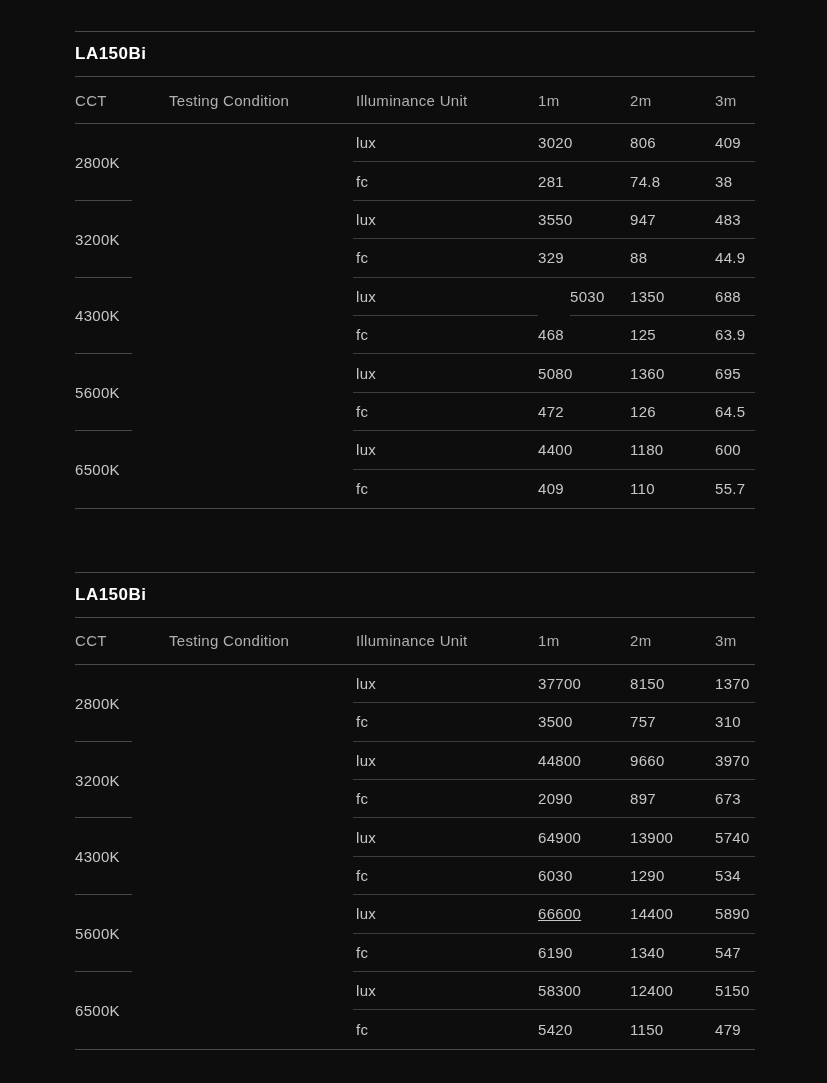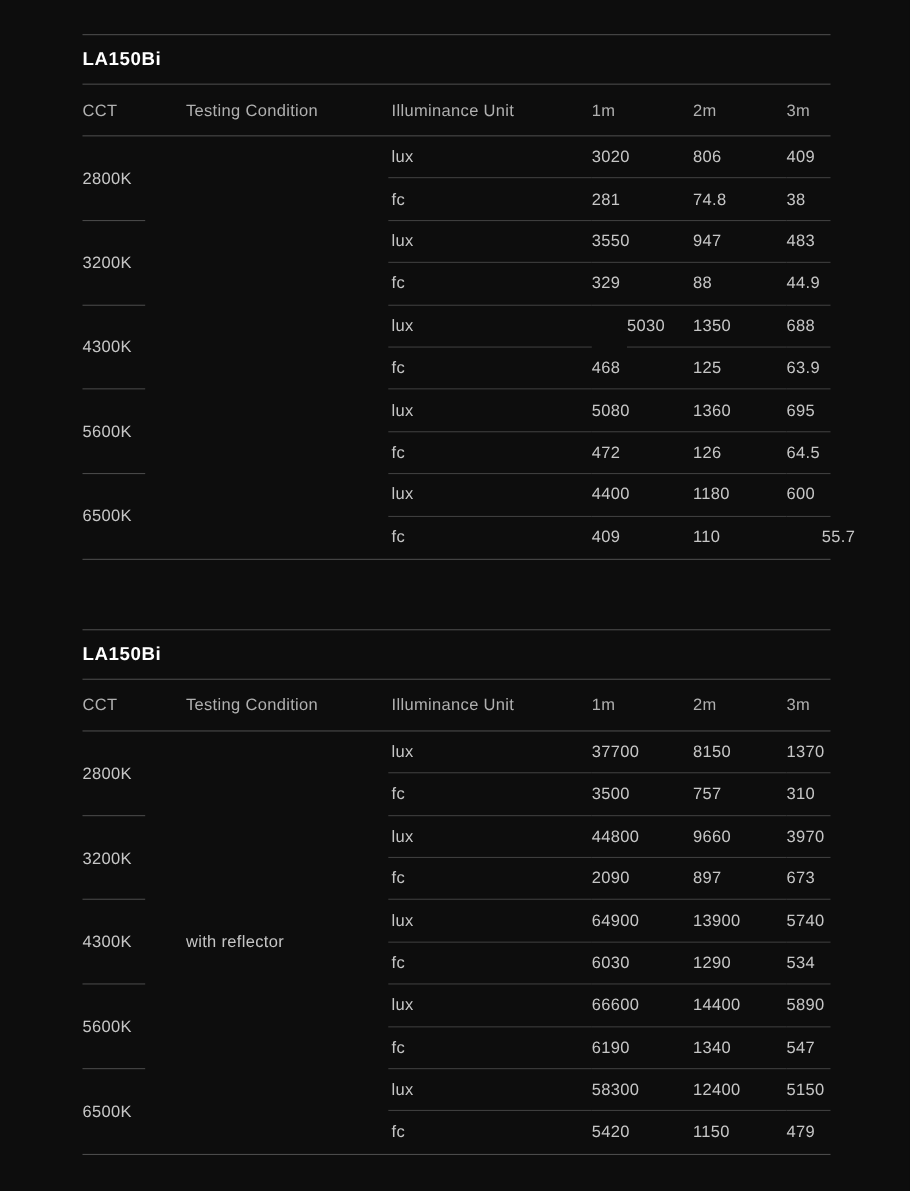--- a/index.html
+++ b/index.html
@@ -91,37 +91,36 @@
         <div class="cell v1 rline" style="grid-row: 8;">126</div>
         <div class="cell v2 rline" style="grid-row: 8;">64.5</div>
         <div class="cell cct" style="grid-row: 9 / span 2;">6500K</div>
         <div class="cell unit rline" style="grid-row: 9;">lux</div>
         <div class="cell v0 rline" style="grid-row: 9;">4400</div>
         <div class="cell v1 rline" style="grid-row: 9;">1180</div>
         <div class="cell v2 rline" style="grid-row: 9;">600</div>
         <div class="cell unit" style="grid-row: 10;">fc</div>
         <div class="cell v0" style="grid-row: 10;">409</div>
         <div class="cell v1" style="grid-row: 10;">110</div>
-        <div class="cell v2" style="grid-row: 10; margin-left: 32px;">55.7</div>
+        <div class="cell v2" style="grid-row: 10;">55.7</div>
       </div>
   </section>
 
   <section class="spec-table">
     <div class="spec-title">LA150Bi</div>
     <div class="spec-header">
         <div class="hcell c0">CCT</div>
         <div class="hcell c1">Testing Condition</div>
         <div class="hcell c2">Illuminance Unit</div>
         <div class="hcell c3">1m</div>
         <div class="hcell c4">2m</div>
         <div class="hcell c5">3m</div>
       </div>
     <div class="spec-body">
         <div class="cell cct cct-line" style="grid-row: 1 / span 2;">2800K</div>
-        <div class="cell cond" style="grid-row: 1 / span 10;">with reflector</div>
         <div class="cell unit rline" style="grid-row: 1;">lux</div>
         <div class="cell v0 rline" style="grid-row: 1;">37700</div>
         <div class="cell v1 rline" style="grid-row: 1;">8150</div>
         <div class="cell v2 rline" style="grid-row: 1;">1370</div>
         <div class="cell unit rline" style="grid-row: 2;">fc</div>
         <div class="cell v0 rline" style="grid-row: 2;">3500</div>
         <div class="cell v1 rline" style="grid-row: 2;">757</div>
         <div class="cell v2 rline" style="grid-row: 2;">310</div>
         <div class="cell cct cct-line" style="grid-row: 3 / span 2;">3200K</div>
         <div class="cell unit rline" style="grid-row: 3;">lux</div>
@@ -136,21 +135,21 @@
         <div class="cell unit rline" style="grid-row: 5;">lux</div>
         <div class="cell v0 rline" style="grid-row: 5;">64900</div>
         <div class="cell v1 rline" style="grid-row: 5;">13900</div>
         <div class="cell v2 rline" style="grid-row: 5;">5740</div>
         <div class="cell unit rline" style="grid-row: 6;">fc</div>
         <div class="cell v0 rline" style="grid-row: 6;">6030</div>
         <div class="cell v1 rline" style="grid-row: 6;">1290</div>
         <div class="cell v2 rline" style="grid-row: 6;">534</div>
         <div class="cell cct cct-line" style="grid-row: 7 / span 2;">5600K</div>
         <div class="cell unit rline" style="grid-row: 7;">lux</div>
-        <div class="cell v0 rline" style="grid-row: 7;">66600</div>
+        <div class="cell v0 rline" style="grid-row: 7; text-decoration: underline;">66600</div>
         <div class="cell v1 rline" style="grid-row: 7;">14400</div>
         <div class="cell v2 rline" style="grid-row: 7;">5890</div>
         <div class="cell unit rline" style="grid-row: 8;">fc</div>
         <div class="cell v0 rline" style="grid-row: 8;">6190</div>
         <div class="cell v1 rline" style="grid-row: 8;">1340</div>
         <div class="cell v2 rline" style="grid-row: 8;">547</div>
         <div class="cell cct" style="grid-row: 9 / span 2;">6500K</div>
         <div class="cell unit rline" style="grid-row: 9;">lux</div>
         <div class="cell v0 rline" style="grid-row: 9;">58300</div>
         <div class="cell v1 rline" style="grid-row: 9;">12400</div>

